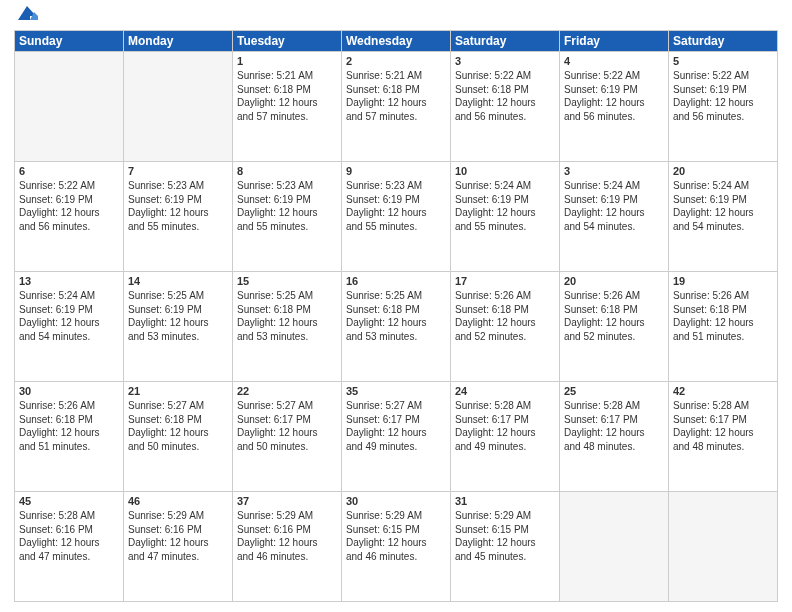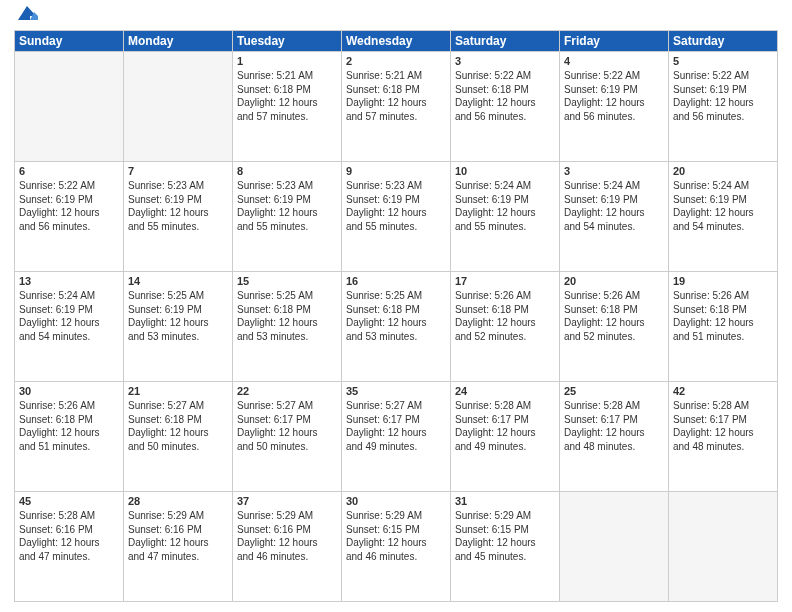--- a/index.html
+++ b/index.html
@@ -248,21 +248,21 @@
             <span class="day-num">42</span>
             <div class="cell-text">Sunrise: 5:28 AM<br>Sunset: 6:17 PM<br>Daylight: 12 hours and 48 minutes.</div>
           </td>
         </tr>
         <tr>
           <td>
             <span class="day-num">45</span>
             <div class="cell-text">Sunrise: 5:28 AM<br>Sunset: 6:16 PM<br>Daylight: 12 hours and 47 minutes.</div>
           </td>
           <td>
-            <span class="day-num">28</span>
+            <span class="day-num">46</span>
             <div class="cell-text">Sunrise: 5:29 AM<br>Sunset: 6:16 PM<br>Daylight: 12 hours and 47 minutes.</div>
           </td>
           <td>
             <span class="day-num">37</span>
             <div class="cell-text">Sunrise: 5:29 AM<br>Sunset: 6:16 PM<br>Daylight: 12 hours and 46 minutes.</div>
           </td>
           <td>
             <span class="day-num">30</span>
             <div class="cell-text">Sunrise: 5:29 AM<br>Sunset: 6:15 PM<br>Daylight: 12 hours and 46 minutes.</div>
           </td>

